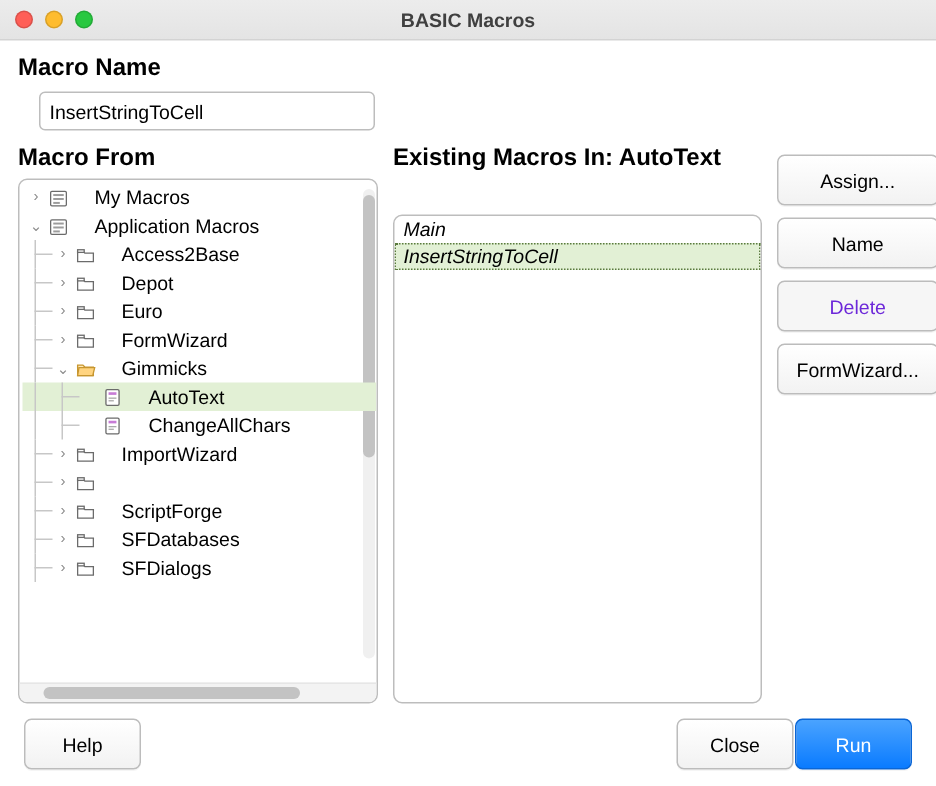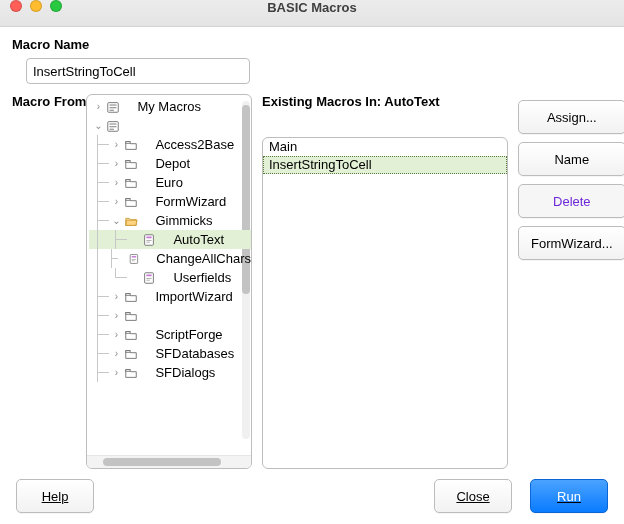--- a/index.html
+++ b/index.html
@@ -13,20 +13,21 @@
     color: #000;
     overflow: hidden;
   }
   
   .titlebar {
     height: 26px;
     background: linear-gradient(#ececec, #e4e4e4);
     border-bottom: 1px solid #d3d3d3;
     position: relative;
     display: flex;
+    align-items: center;
   }
   .traffic {
     display: flex;
     gap: 8px;
     padding-left: 10px;
   }
   .traffic span {
     width: 12px; height: 12px; border-radius: 50%;
     box-shadow: inset 0 0 0 1px rgba(0,0,0,.15);
   }
@@ -45,40 +46,40 @@
   
   .window-body {
     box-sizing: border-box;
     padding: 10px 12px 8px 12px;
     height: calc(100% - 26px);
     display: flex;
     flex-direction: column;
   }
   .section-label {
     font-weight: 700;
-    font-size: 13px;
+    font-size: 16px;
     margin: 0 0 4px 0;
   }
   .input-row { margin: 2px 0 10px 14px; }
   .text-input {
     width: 210px;
     height: 20px;
     border: 1px solid #bdbdbd;
     border-radius: 4px;
     padding: 2px 6px;
     font: inherit;
     background: #fff;
   }
   .cols {
     flex: 1;
     display: flex;
     gap: 10px;
     min-height: 0;
   }
-  .left-col { flex: 0 0 240px; display:flex; flex-direction:row; min-height:0;}
+  .left-col { flex: 0 0 240px; display:flex; flex-direction:column; min-height:0;}
   .mid-col  { flex: 0 0 246px; display:flex; flex-direction:column; min-height:0;gap:24px;}
   .right-col{ flex: 1; display:flex; flex-direction:column; gap:8px; padding-top:6px;}
 
   .listbox {
     border: 1px solid #bdbdbd;
     border-radius: 6px;
     background: #fff;
     overflow: hidden;
     flex: 1;
     min-height: 0;
@@ -166,20 +167,21 @@
     display:inline-block;
     margin-right: 4px;
     vertical-align: middle;
   }
   .label { vertical-align: middle; margin-left: 12px; }
 
   
   .flat-list {
     flex: 1;
     overflow: auto;
+    font-style: italic;
   }
   .flat-row {
     height: 18px;
     padding: 0 6px;
     line-height: 18px;
   }
   .flat-row.sel {
     background: #e2f0d5;
     outline: 1px dotted #5a7a3e;
     outline-offset: -1px;
@@ -205,23 +207,22 @@
   .btn.primary {
     background: linear-gradient(#4aa3ff, #0a7bff);
     border-color: #0a66d6;
     color: #fff;
   }
   .footer {
     display: flex;
     justify-content: space-between;
     align-items: flex-end;
     padding: 10px 4px 4px 4px;
-    text-decoration: underline;
-  }
-  .footer-right { display:flex; gap:18px; }
+  }
+  .footer-right { display:flex; gap:1px; }
 
   
 </style>
 </head>
 <body>
 
 <svg width="0" height="0" style="position:absolute">
   <symbol id="ic-lib-root" viewBox="0 0 16 16">
     <rect x="2" y="3" width="12" height="11" rx="1" fill="#fff" stroke="#6b6b6b"></rect>
     <rect x="4" y="5" width="8" height="1.5" fill="#9c9c9c"></rect>
@@ -273,20 +274,21 @@
               <svg class="node-icon">
                 <use href="#ic-lib-root"></use>
               </svg>
               <span class="label">My Macros</span>
             </div>
             <div class="tree-row">
               <span class="tw">⌄</span>
               <svg class="node-icon">
                 <use href="#ic-lib-root"></use>
               </svg>
+              <span class="label">Application Macros</span>
             </div>
             <div class="tree-row">
               <span class="twig"></span>
               <span class="tw">›</span>
               <svg class="node-icon">
                 <use href="#ic-folder"></use>
               </svg>
               <span class="label">Access2Base</span>
             </div>
             <div class="tree-row">
@@ -331,29 +333,20 @@
               <span class="label">AutoText</span>
             </div>
             <div class="tree-row">
               <span class="twig pass"></span>
               <span class="twig"></span>
               <span class="tw-empty"></span>
               <svg class="node-icon">
                 <use href="#ic-module"></use>
               </svg>
               <span class="label">ChangeAllChars</span>
-            </div>
-            <div class="tree-row">
-              <span class="twig pass"></span>
-              <span class="twig last"></span>
-              <span class="tw-empty"></span>
-              <svg class="node-icon">
-                <use href="#ic-module"></use>
-              </svg>
-              <span class="label">Userfields</span>
             </div>
             <div class="tree-row">
               <span class="twig"></span>
               <span class="tw">›</span>
               <svg class="node-icon">
                 <use href="#ic-folder"></use>
               </svg>
               <span class="label">ImportWizard</span>
             </div>
             <div class="tree-row">

